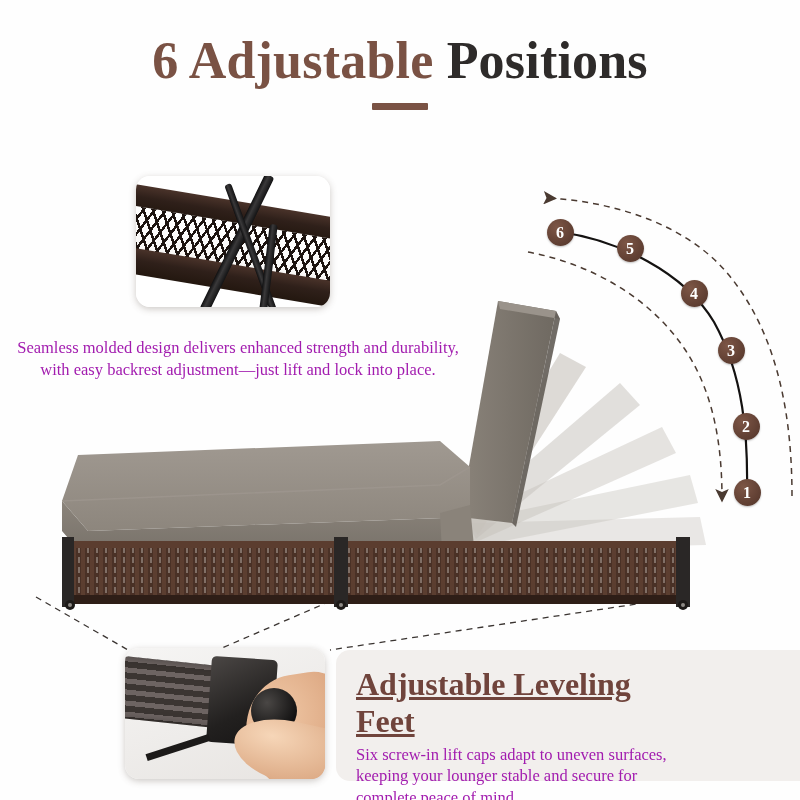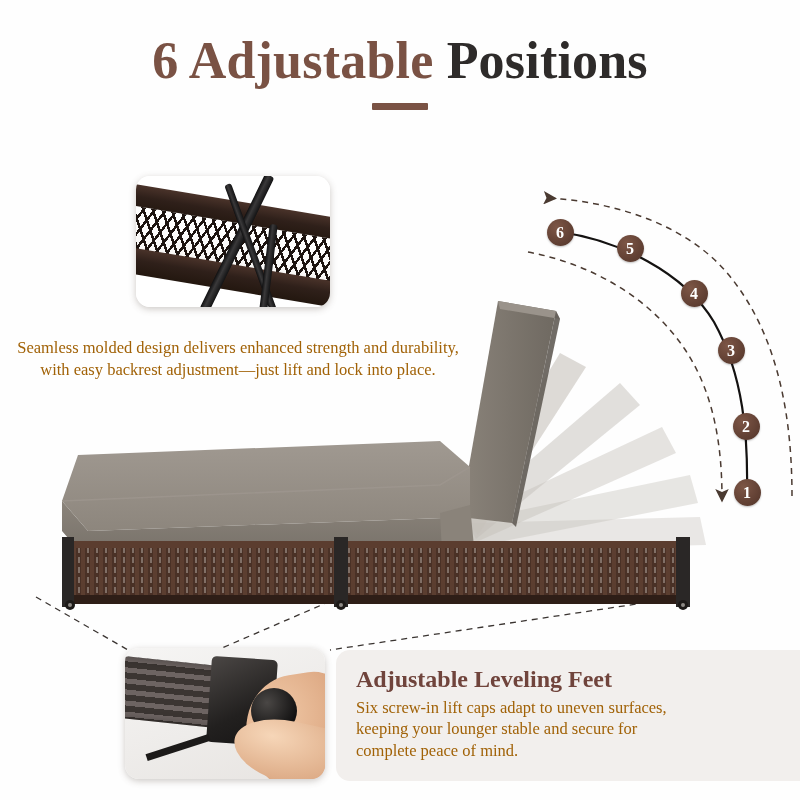--- a/index.html
+++ b/index.html
@@ -149,21 +149,21 @@
     background: #1c1a19;
     transform: rotate(-18deg);
   }
 
   
   .feature-title {
     color: #70443c;
     font-weight: bold;
   }
   .feature-body {
-    color: #a16207;
+    color: #a21caf;
   }
 
   #block-recline {
     position: absolute;
     left: 12px;
     top: 330px;
     width: 452px;
     text-align: center;
   }
   #block-recline .feature-title { font-size: 25px; letter-spacing: 0.1px; }
@@ -182,21 +182,21 @@
     background: #f2efed;
     border-radius: 14px;
   }
   #block-feet {
     position: absolute;
     left: 356px;
     top: 666px;
     width: 330px;
     text-align: left;
   }
-  #block-feet .feature-title { font-size: 24px; }
+  #block-feet .feature-title { font-size: 32px; text-decoration: underline; }
   #block-feet .feature-body {
     margin-top: 4px;
     font-size: 16.5px;
     line-height: 1.30;
   }
 
   
   #product { position: absolute; left: 0; top: 255px; width: 760px; height: 370px; }
 
   

